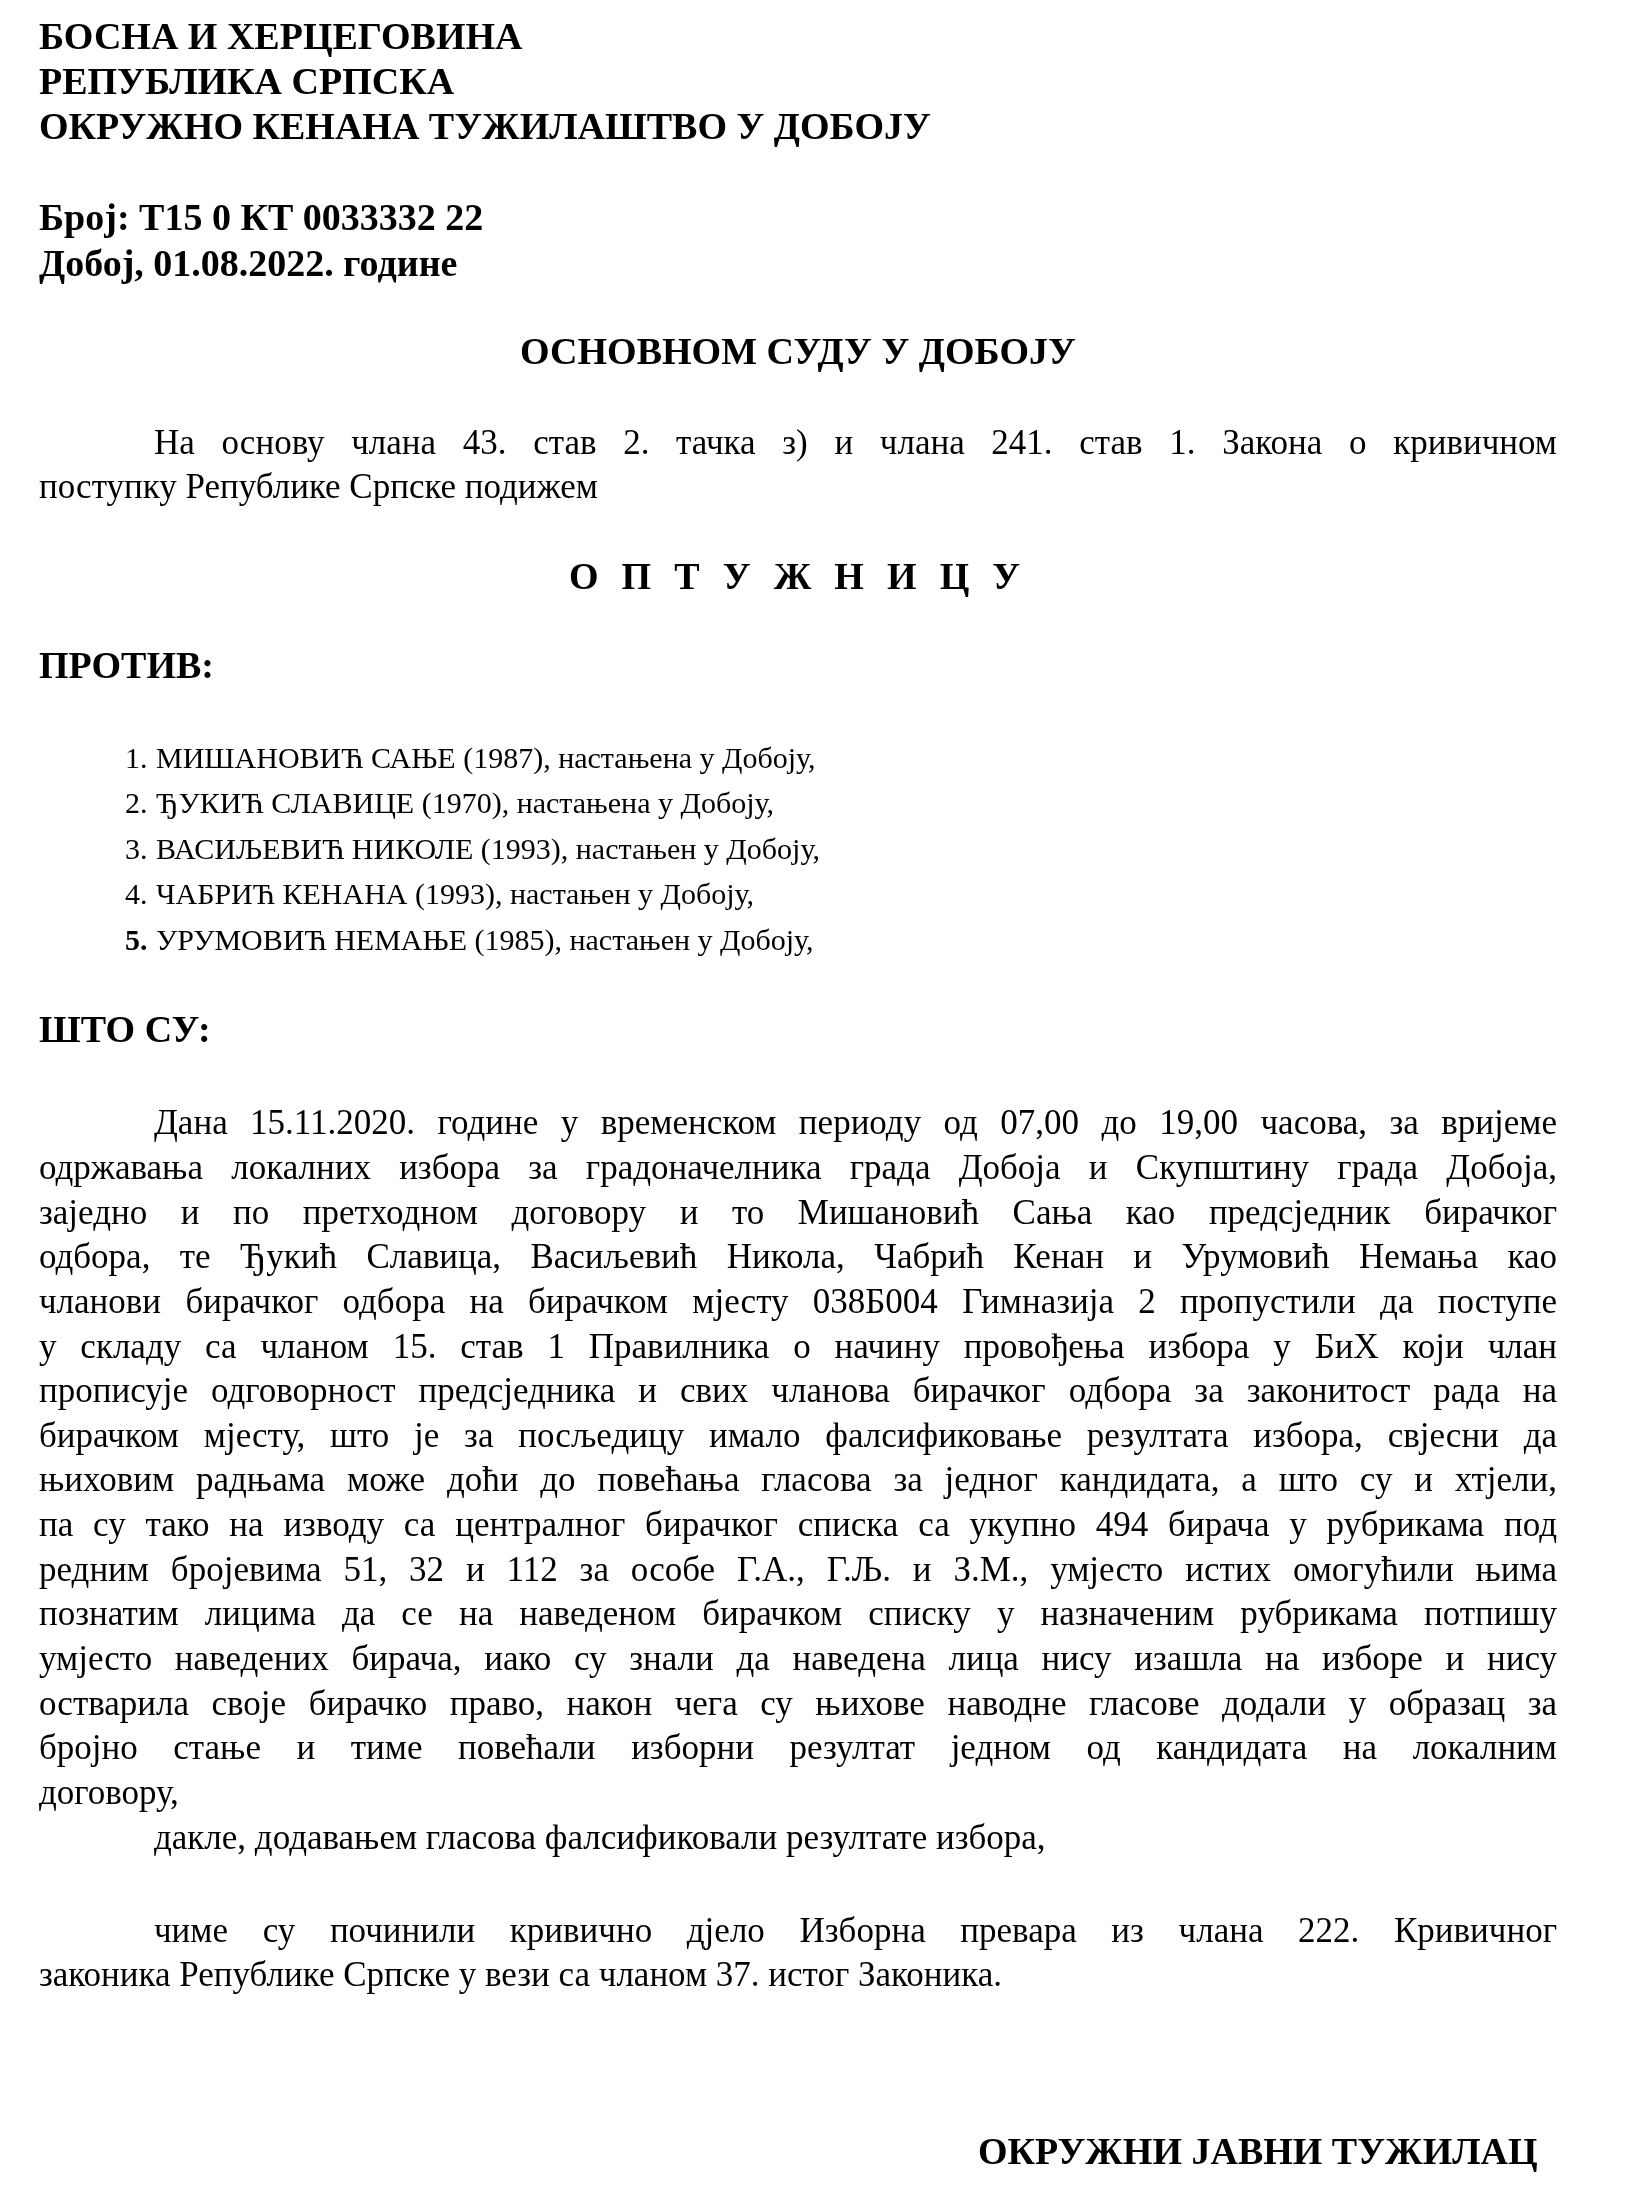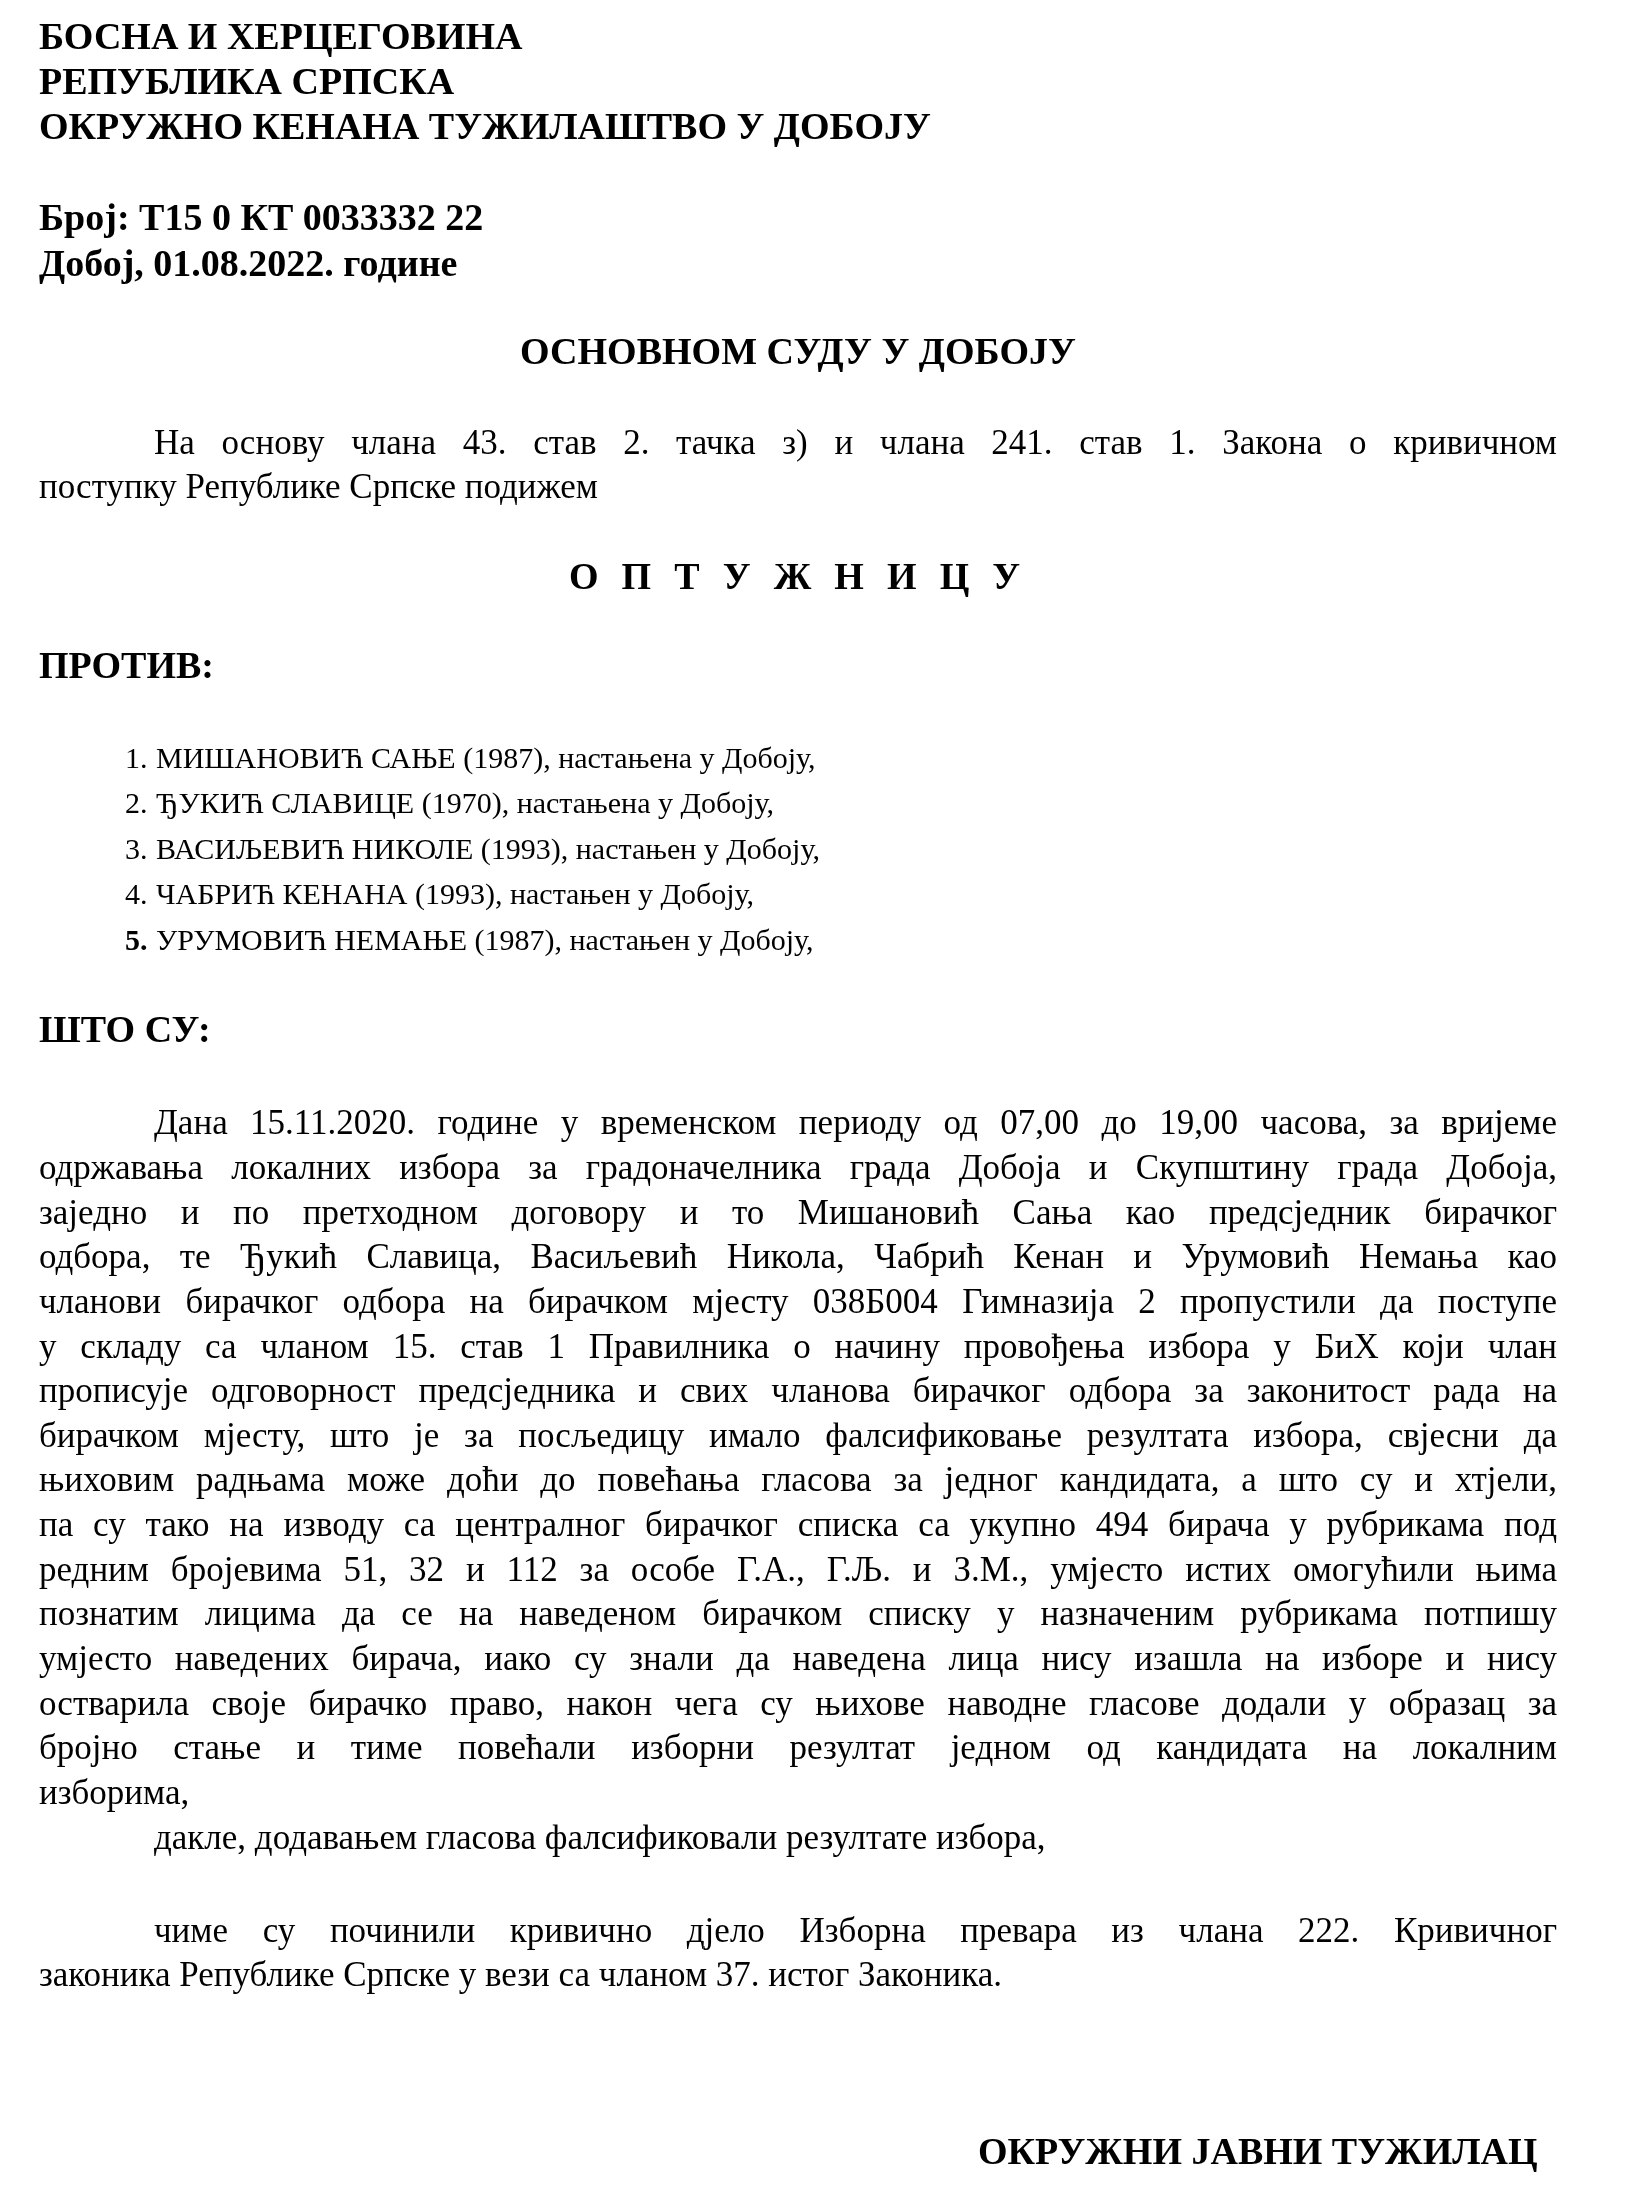--- a/index.html
+++ b/index.html
@@ -72,21 +72,21 @@
     <div>
       <span class="list-num" style="top:826px">3.</span>
       <span class="list-text" style="top:826px">ВАСИЉЕВИЋ НИКОЛЕ (1993), настањен у  Добоју,</span>
     </div>
     <div>
       <span class="list-num" style="top:871px">4.</span>
       <span class="list-text" style="top:871px">ЧАБРИЋ КЕНАНА (1993), настањен у Добоју,</span>
     </div>
     <div>
       <span class="list-num bold" style="top:917px">5.</span>
-      <span class="list-text" style="top:917px">УРУМОВИЋ НЕМАЊЕ (1987), настањен у Добоју,</span>
+      <span class="list-text" style="top:917px">УРУМОВИЋ НЕМАЊЕ (1985), настањен у Добоју,</span>
     </div>
   </div>
 
   <div class="line header-line" style="top:1007px">ШТО СУ:</div>
 
   <div>
     <div class="line indent justify" style="top:1100px">Дана 15.11.2020. године у временском периоду од 07,00 до 19,00 часова, за вријеме</div>
     <div class="line justify" style="top:1145px">одржавања локалних избора за градоначелника града Добоја и Скупштину града Добоја,</div>
     <div class="line justify" style="top:1190px">заједно и по претходном договору и то Мишановић Сања као предсједник бирачког</div>
     <div class="line justify" style="top:1234px">одбора, те Ђукић Славица, Васиљевић Никола, Чабрић Кенан и Урумовић Немања као</div>
@@ -94,21 +94,21 @@
     <div class="line justify" style="top:1324px">у складу са чланом 15. став 1 Правилника о начину провођења избора у БиХ који члан</div>
     <div class="line justify" style="top:1368px">прописује одговорност предсједника и свих чланова бирачког одбора за законитост рада на</div>
     <div class="line justify" style="top:1413px">бирачком мјесту, што је за посљедицу имало фалсификовање резултата избора, свјесни да</div>
     <div class="line justify" style="top:1457px">њиховим радњама може доћи до повећања гласова за једног кандидата, а што су и хтјели,</div>
     <div class="line justify" style="top:1502px">па су тако на изводу са централног бирачког списка са укупно 494 бирача у рубрикама под</div>
     <div class="line justify" style="top:1547px">редним бројевима 51, 32 и 112 за особе Г.А., Г.Љ. и З.М., умјесто истих омогућили њима</div>
     <div class="line justify" style="top:1591px">познатим лицима да се на наведеном бирачком списку у назначеним рубрикама потпишу</div>
     <div class="line justify" style="top:1636px">умјесто наведених бирача, иако су знали да наведена лица нису изашла на изборе и нису</div>
     <div class="line justify" style="top:1681px">остварила своје бирачко право, након чега су њихове наводне гласове додали у образац за</div>
     <div class="line justify" style="top:1725px">бројно стање и тиме повећали изборни резултат једном од кандидата на локалним</div>
-    <div class="line" style="top:1770px">изборима,</div>
+    <div class="line" style="top:1770px">договору,</div>
   </div>
 
   <div class="line indent" style="top:1815px">дакле, додавањем гласова фалсификовали резултате избора,</div>
 
   <div class="line indent justify" style="top:1908px">чиме су починили кривично дјело Изборна превара из члана 222. Кривичног</div>
   <div class="line" style="top:1952px">законика Републике Српске у вези са чланом 37. истог Законика.</div>
 
   <div class="signature" style="top:2129px">ОКРУЖНИ ЈАВНИ ТУЖИЛАЦ</div>
 
 </div>

